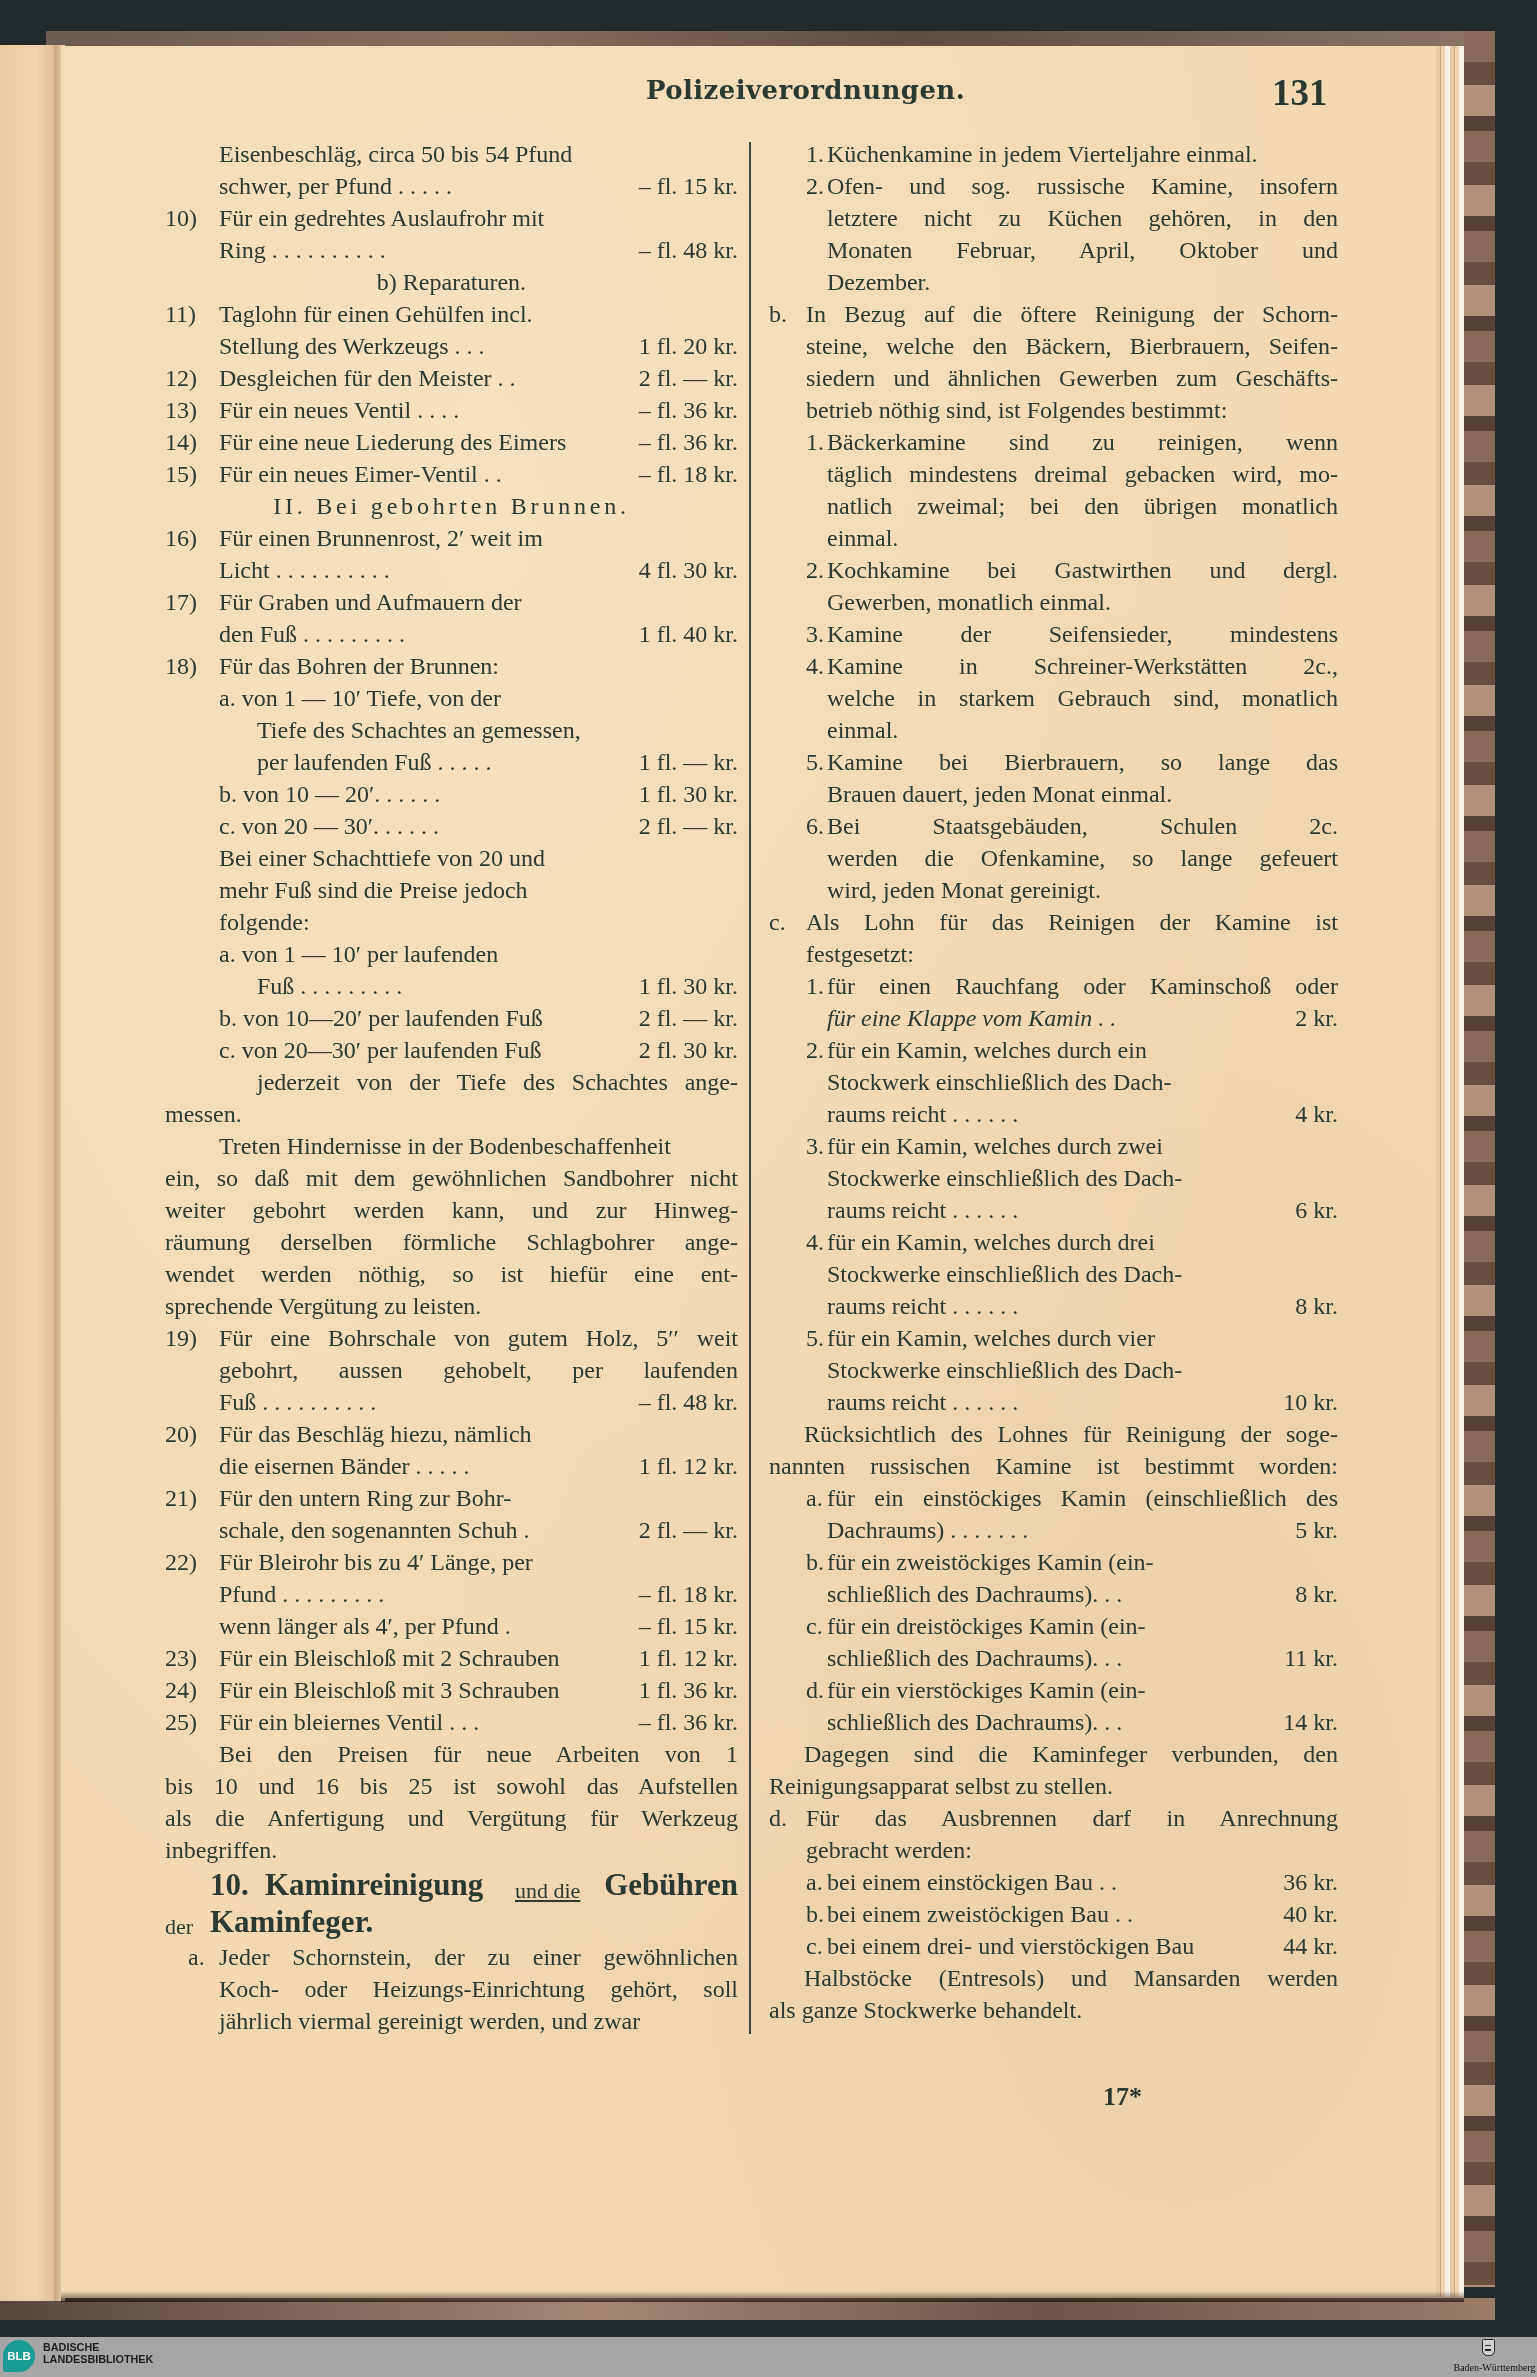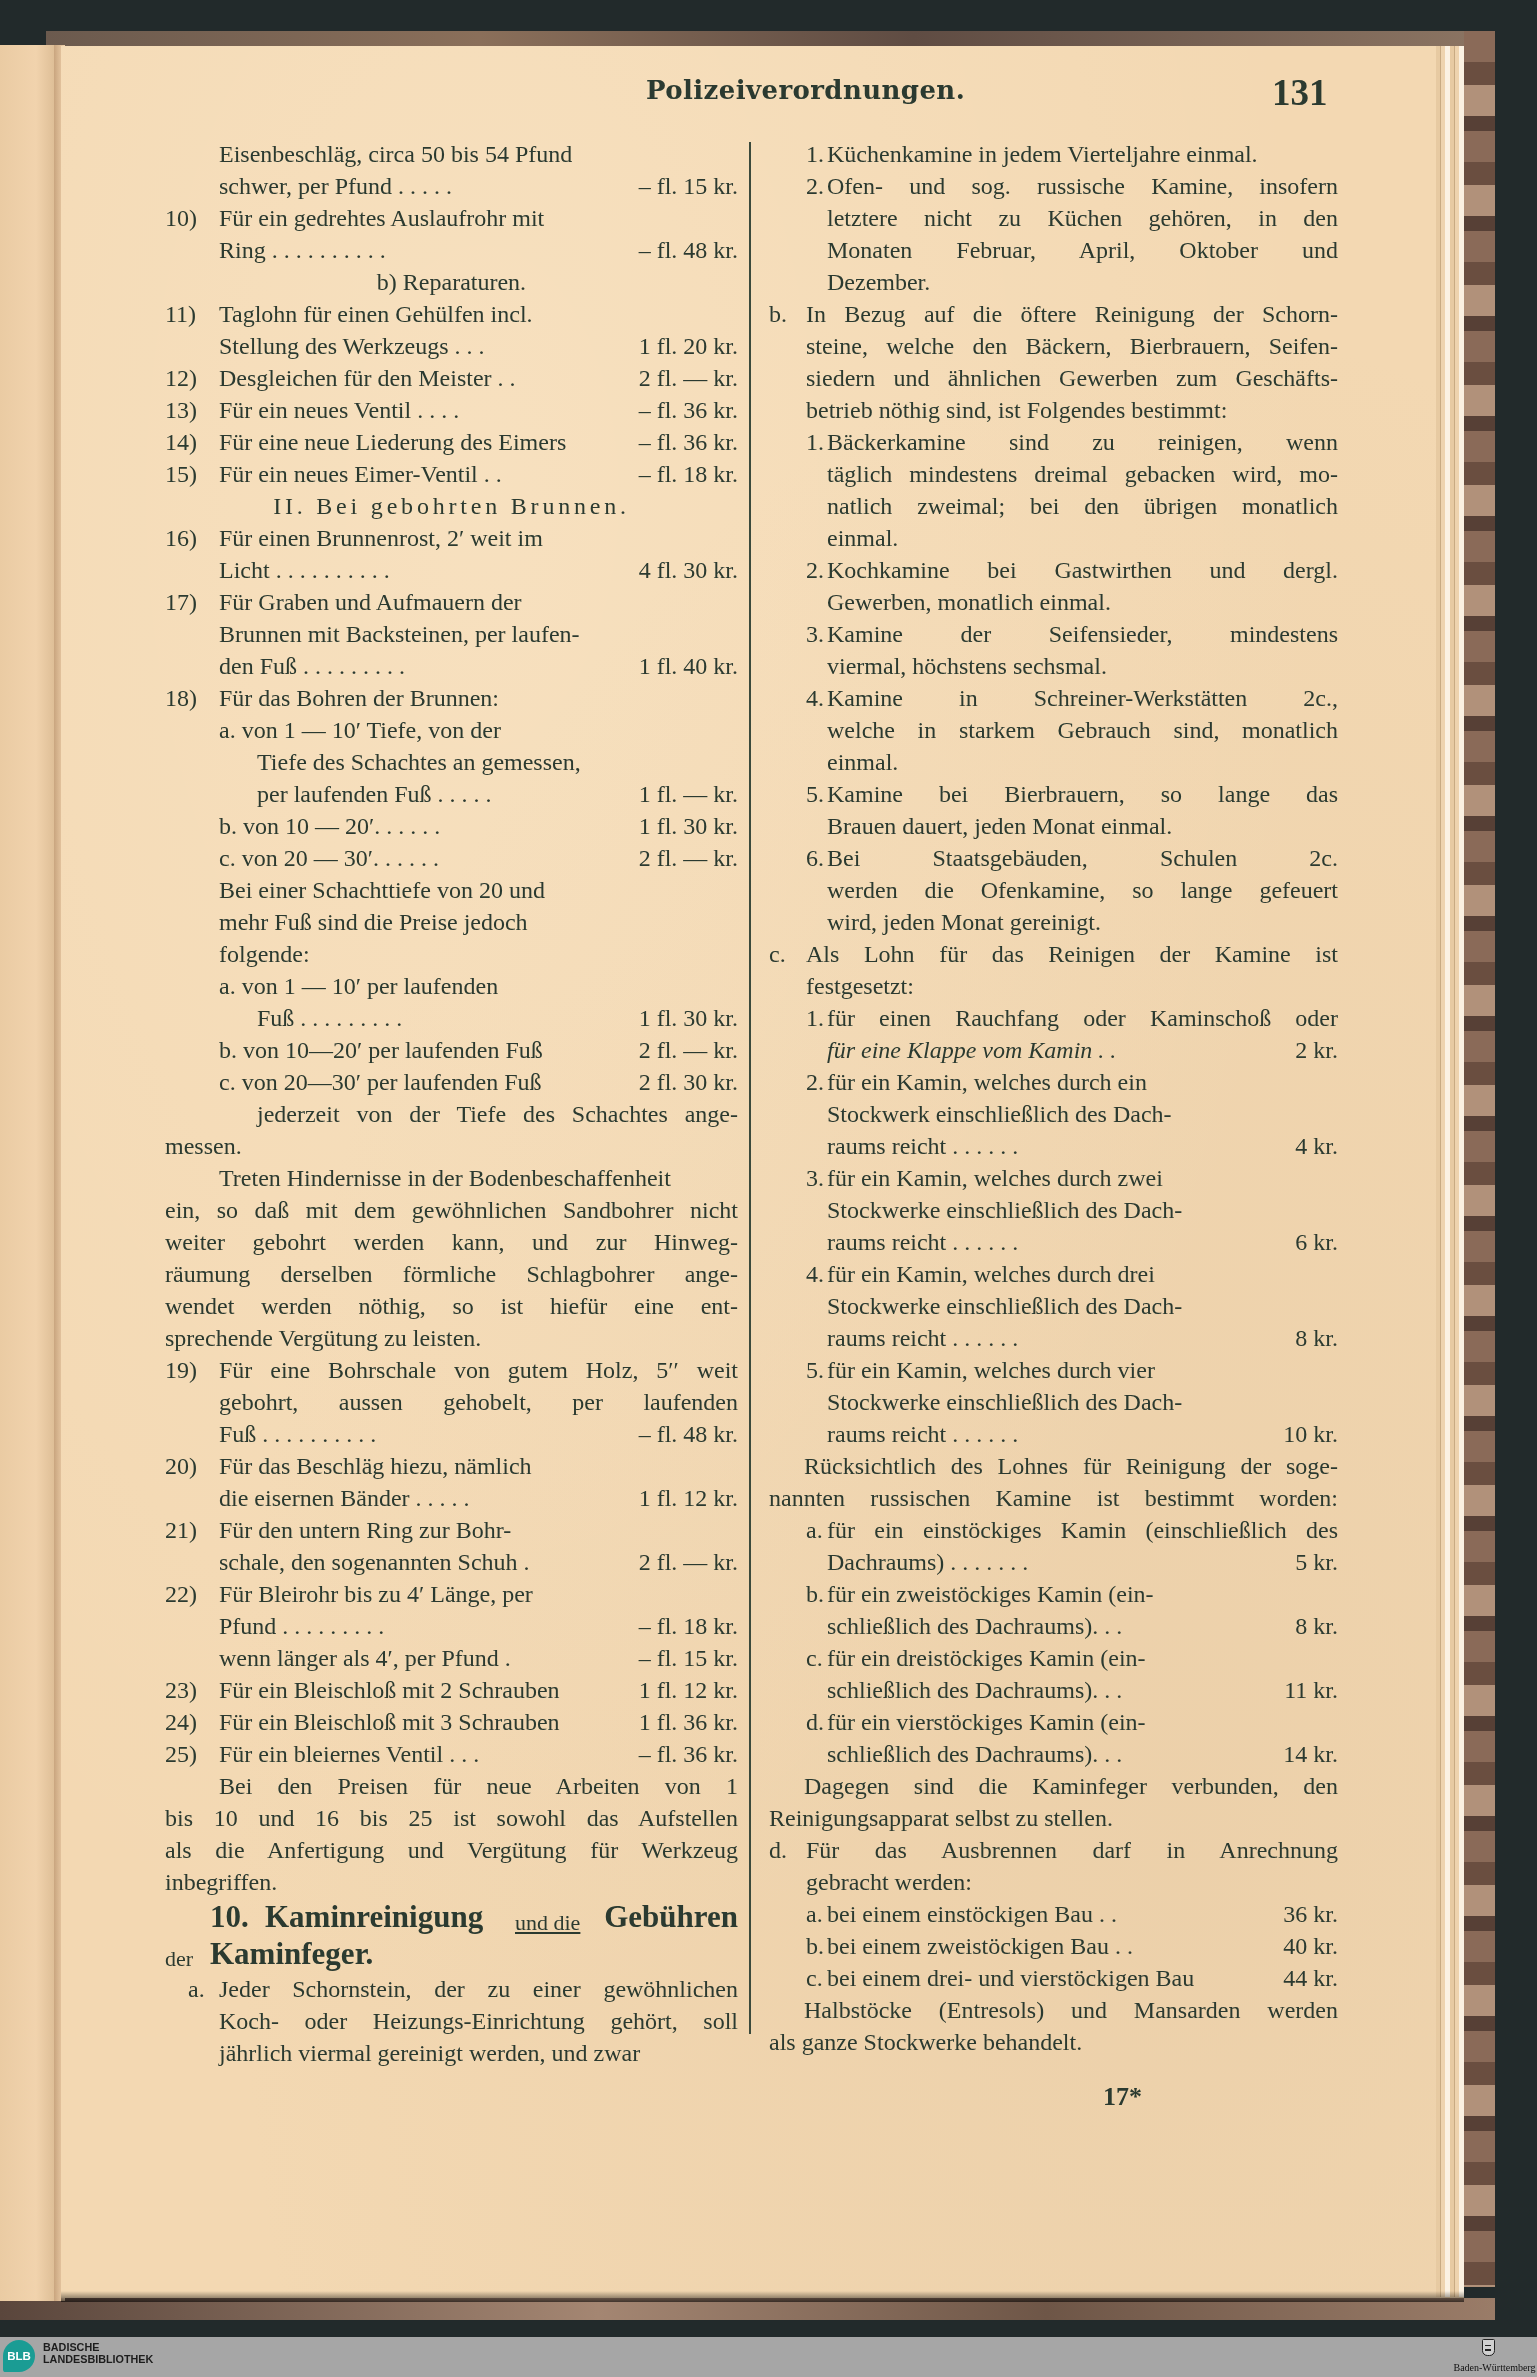--- a/index.html
+++ b/index.html
@@ -194,23 +194,20 @@
       <span class="num">16)</span>
       <span class="t" style="left: 54px;">Für einen Brunnenrost, 2′ weit im</span>
     </div>
     <div class="line">
       <span class="t" style="left: 54px;">Licht . . . . . . . . . .</span>
       <span class="val">4 fl. 30 kr.</span>
     </div>
     <div class="line">
       <span class="num">17)</span>
       <span class="t" style="left: 54px;">Für Graben und Aufmauern der</span>
-    </div>
-    <div class="line">
-      <span class="t" style="left: 54px;">Brunnen mit Backsteinen, per laufen-</span>
     </div>
     <div class="line">
       <span class="t" style="left: 54px;">den Fuß . . . . . . . . .</span>
       <span class="val">1 fl. 40 kr.</span>
     </div>
     <div class="line">
       <span class="num">18)</span>
       <span class="t" style="left: 54px;">Für das Bohren der Brunnen:</span>
     </div>
     <div class="line">
@@ -417,23 +414,20 @@
       <span class="justify" style="left: 58px;">Kochkamine bei Gastwirthen und dergl.</span>
     </div>
     <div class="line">
       <span class="t" style="left: 58px;">Gewerben, monatlich einmal.</span>
     </div>
     <div class="line">
       <span class="num" style="left: 37px;">3.</span>
       <span class="justify" style="left: 58px;">Kamine der Seifensieder, mindestens</span>
     </div>
     <div class="line">
-      <span class="t" style="left: 58px;">viermal, höchstens sechsmal.</span>
-    </div>
-    <div class="line">
       <span class="num" style="left: 37px;">4.</span>
       <span class="justify" style="left: 58px;">Kamine in Schreiner-Werkstätten 2c.,</span>
     </div>
     <div class="line">
       <span class="justify" style="left: 58px;">welche in starkem Gebrauch sind, monatlich</span>
     </div>
     <div class="line">
       <span class="t" style="left: 58px;">einmal.</span>
     </div>
     <div class="line">

